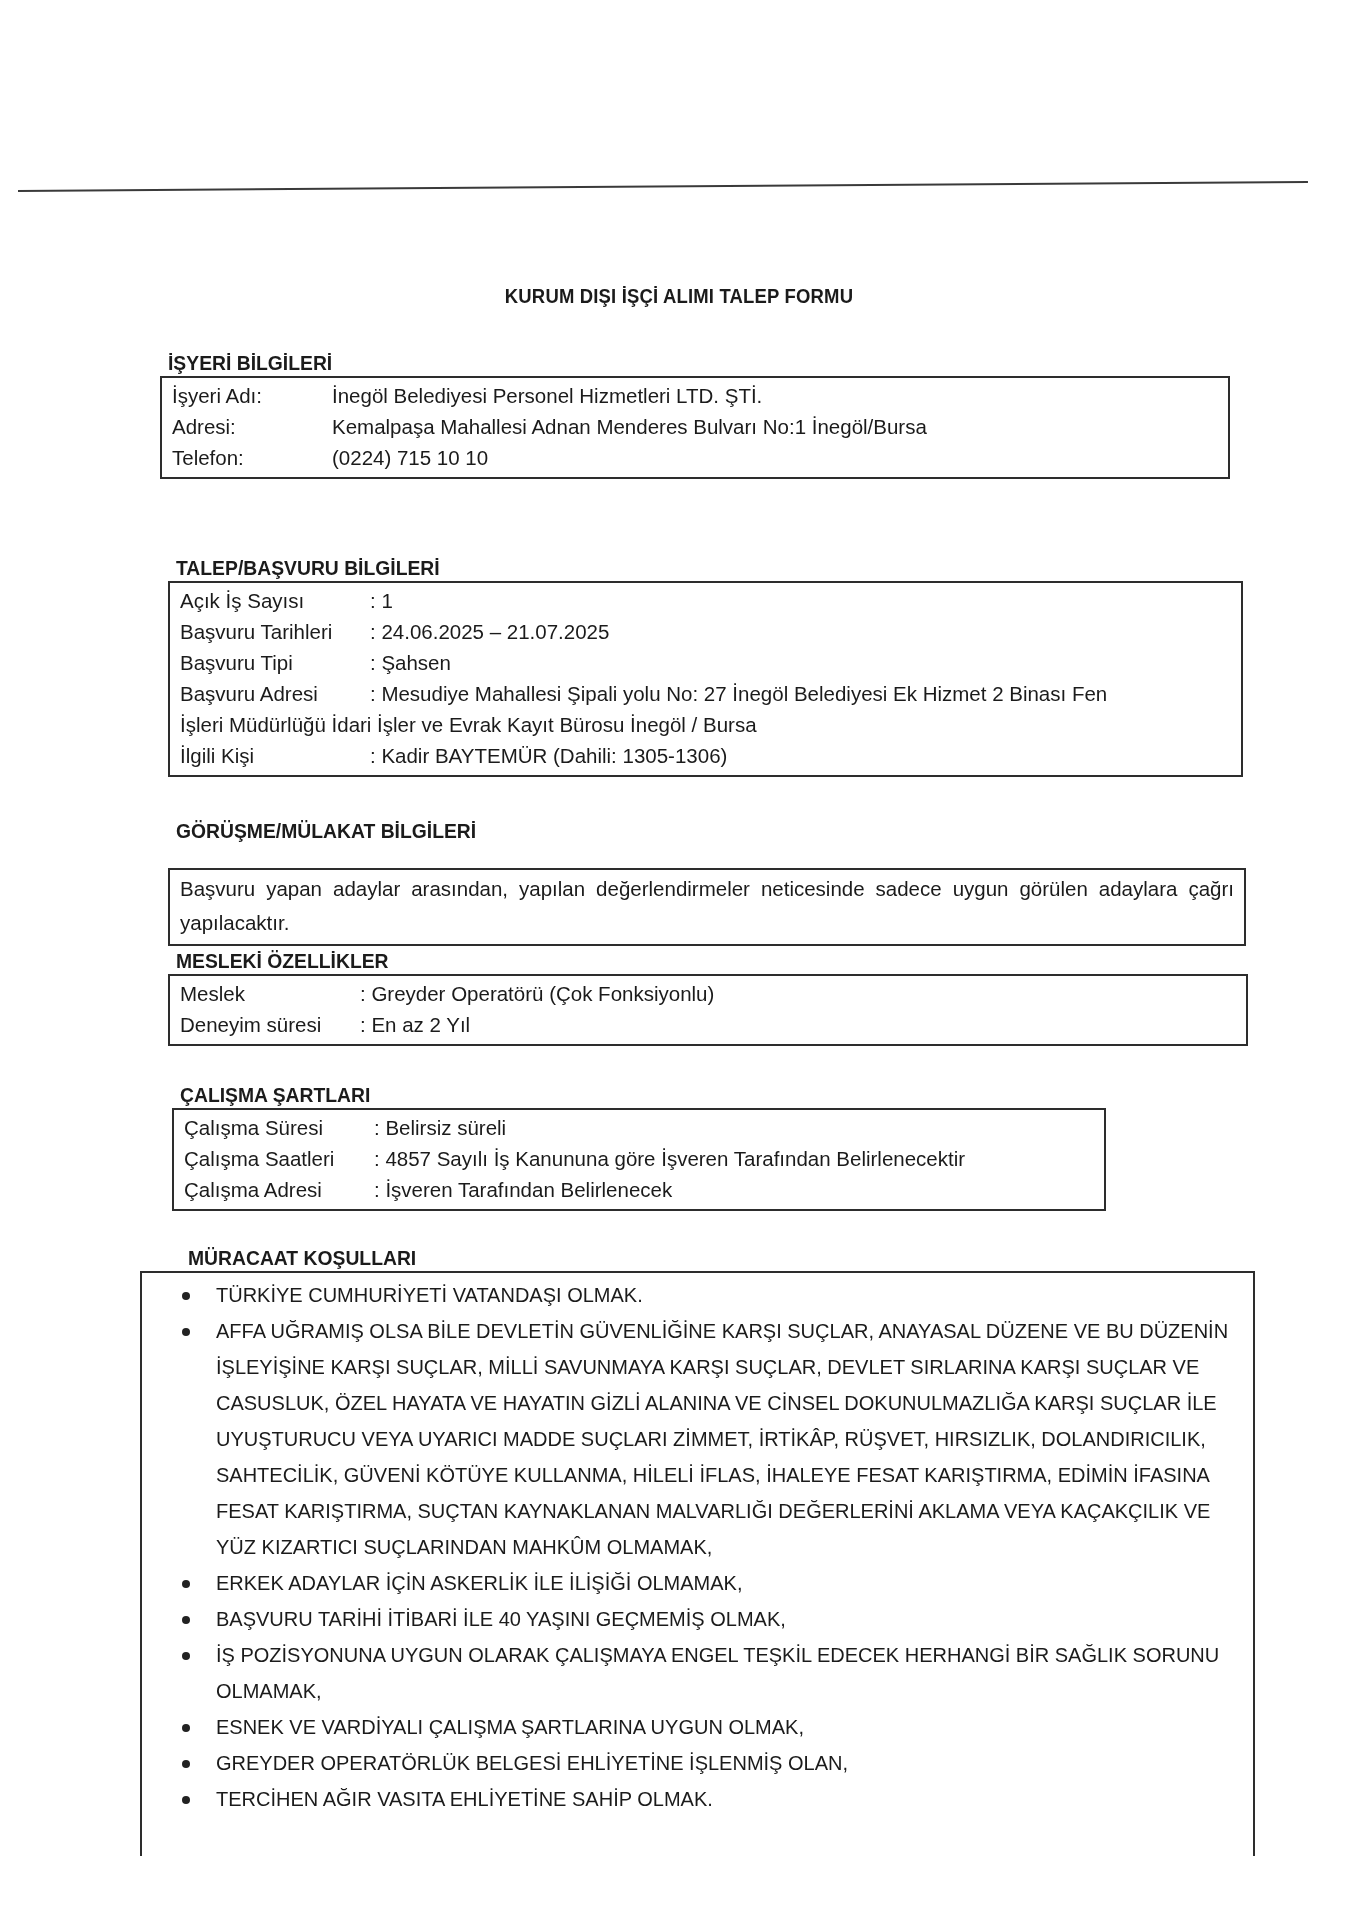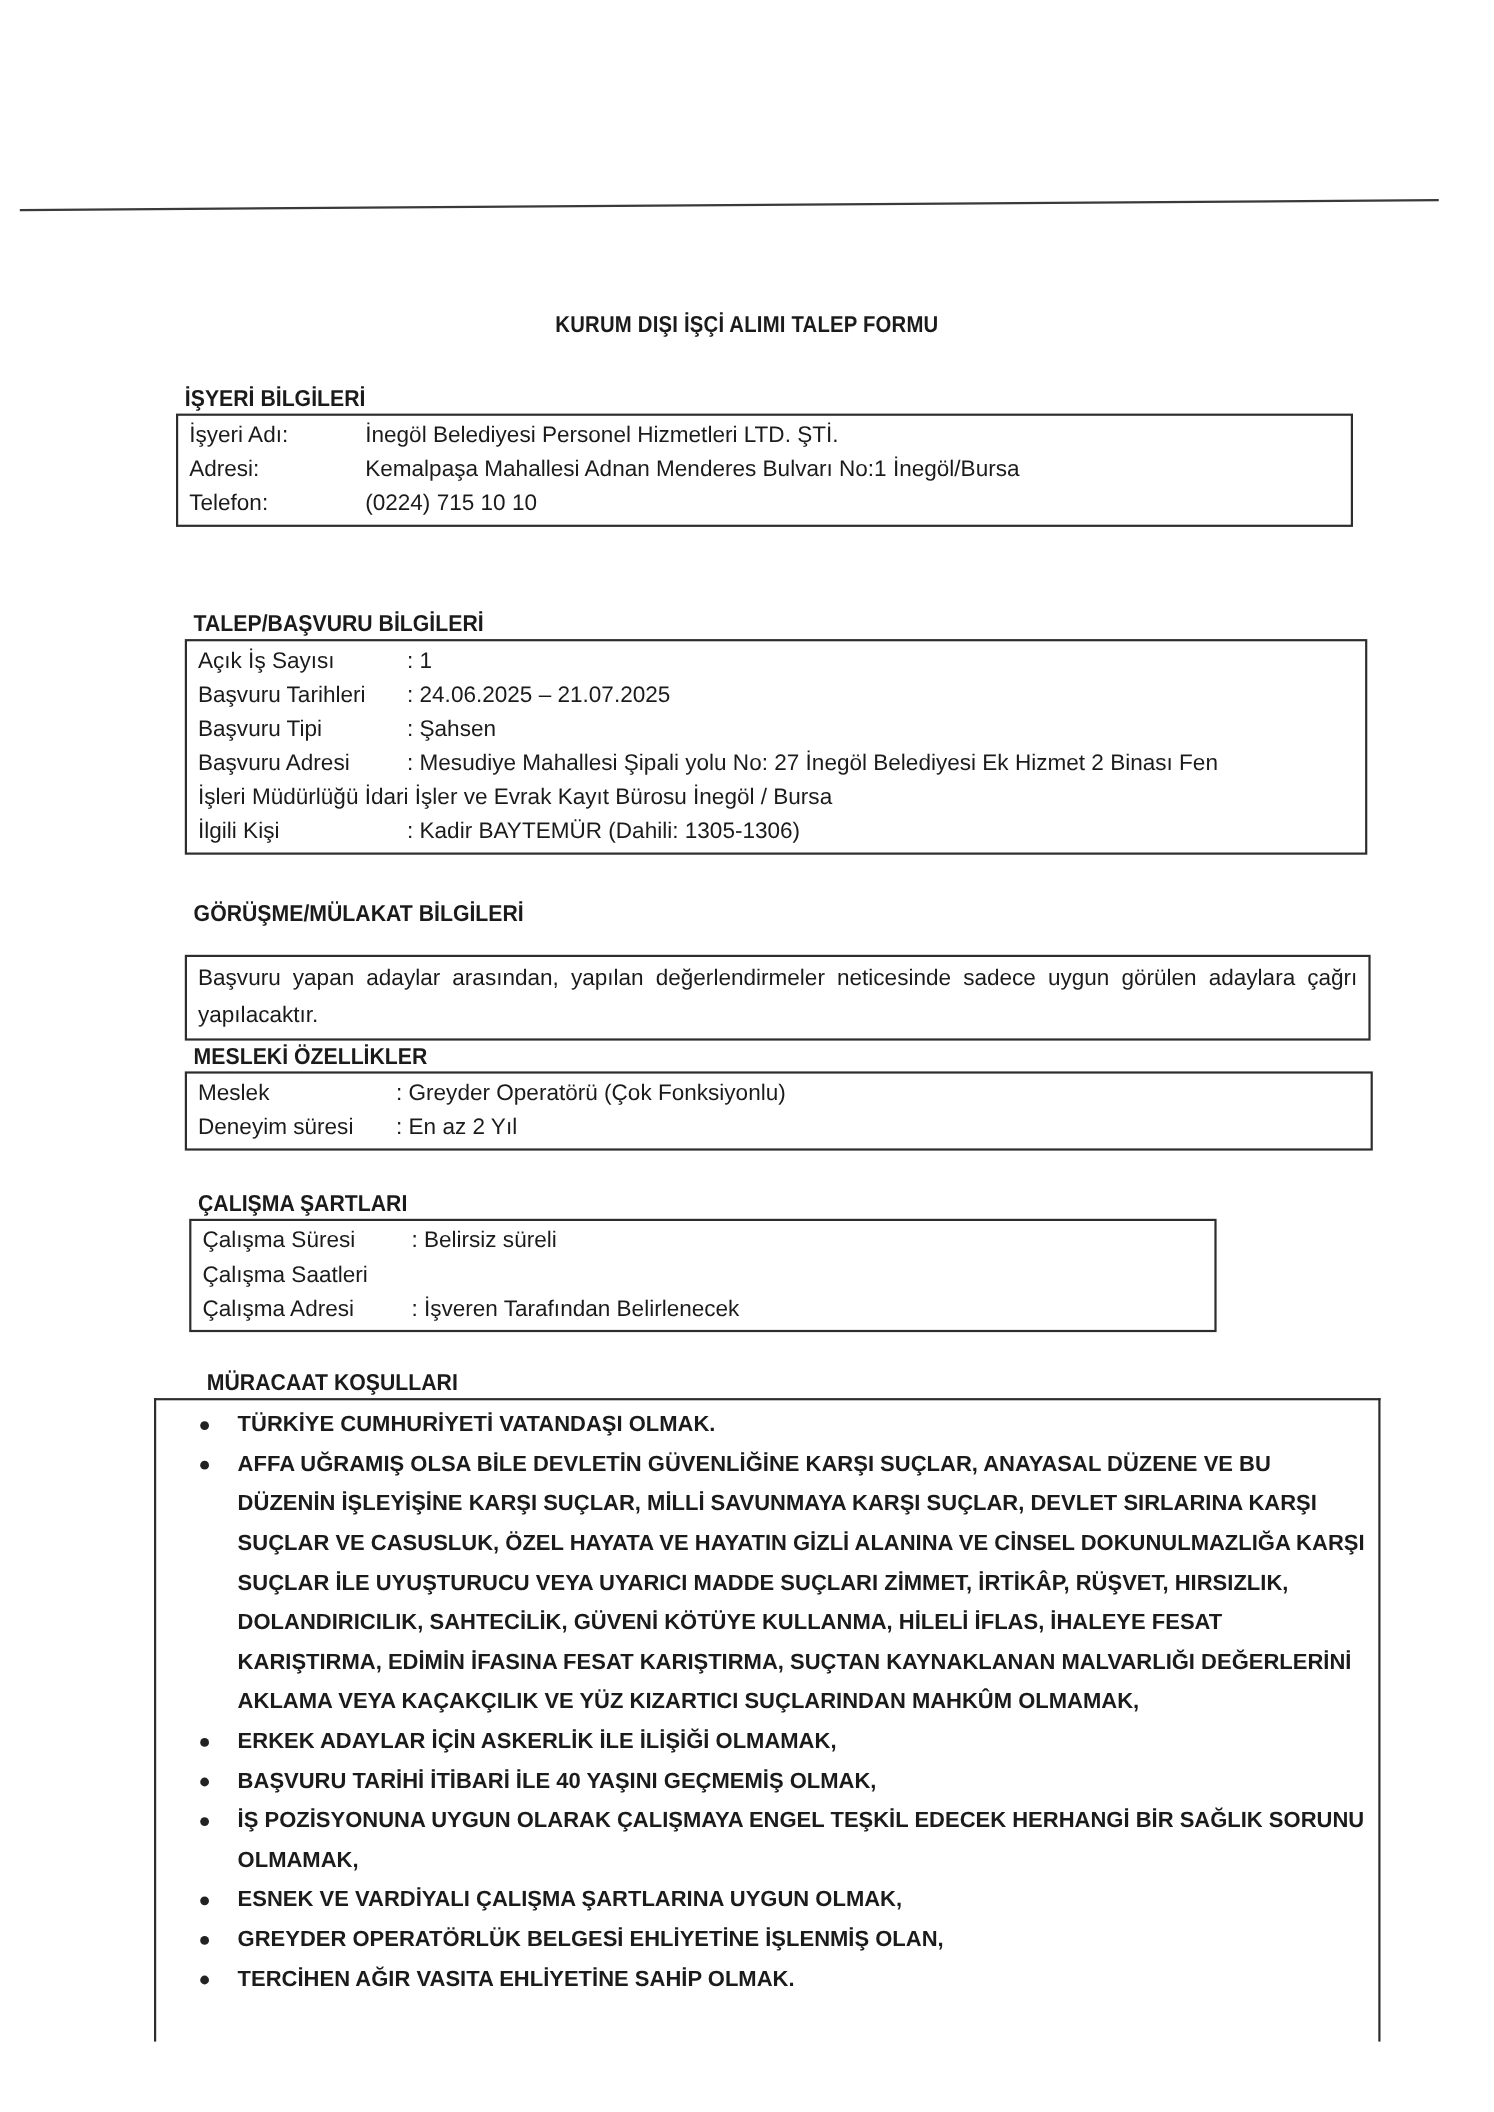--- a/index.html
+++ b/index.html
@@ -29,21 +29,21 @@
   .row { display: flex; white-space: nowrap; }
   .lbl { font-weight: normal; }
   .lbl.w1 { width: 160px; }
   .lbl.w2 { width: 190px; display: inline-block; }
   .lbl.w3 { width: 180px; display: inline-block; }
   .lbl.w4 { width: 190px; display: inline-block; }
   .cond-box {
     border-left: 2px solid #2d2d2d; border-right: 2px solid #2d2d2d; border-top: 2px solid #2d2d2d;
     padding: 4px 10px 0 0; font-size: 20px; line-height: 36px; height: 585px; box-sizing: border-box;
   }
-  .cond-box ul { margin: 0; list-style: none; font-weight: bold; }
+  .cond-box ul { margin: 0; list-style: none; }
   .cond-box li { position: relative; padding-left: 34px; text-transform: none; }
   .cond-box li .bullet {
     position: absolute; left: 0; top: 15px; width: 8px; height: 8px; border-radius: 50%; background: #222;
   }
   .justify { text-align: justify; margin-top: 24px; }
 </style>
 </head>
 <body>
 
 <div class="hr-top"></div>
@@ -120,20 +120,21 @@
 
 <div class="section" style="left:172px; top:1082px; width:934px;">
   <div class="sec-title">ÇALIŞMA ŞARTLARI</div>
   <div class="box">
     <div class="row">
         <span class="lbl w4">Çalışma Süresi</span>
         <span>: Belirsiz süreli</span>
       </div>
     <div class="row">
         <span class="lbl w4">Çalışma Saatleri</span>
+        <span>: 4857 Sayılı İş Kanununa göre İşveren Tarafından Belirlenecektir</span>
       </div>
     <div class="row">
         <span class="lbl w4">Çalışma Adresi</span>
         <span>: İşveren Tarafından Belirlenecek</span>
       </div>
   </div>
 </div>
 
 <div class="section" style="left:140px; top:1245px; width:1115px;">
   <div class="sec-title" style="margin-left:48px;">MÜRACAAT KOŞULLARI</div>

